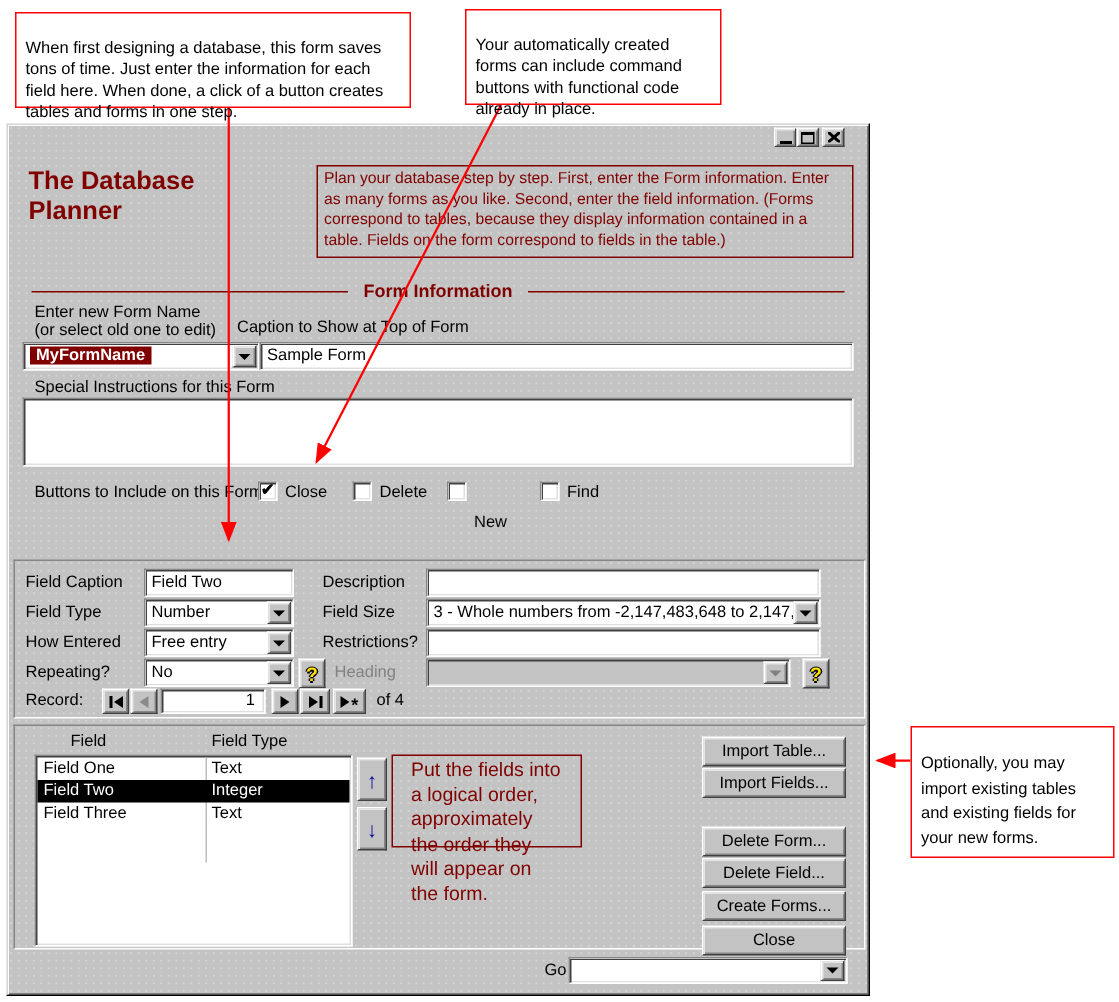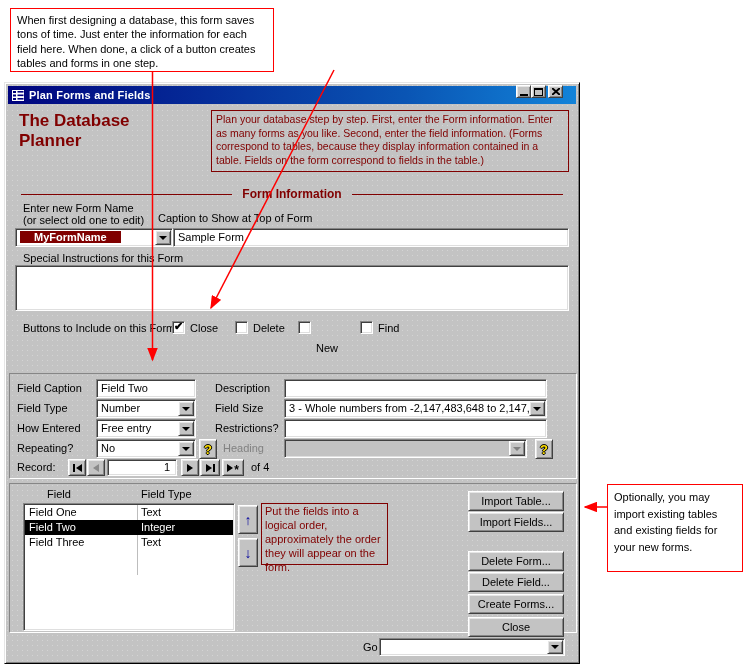--- a/index.html
+++ b/index.html
@@ -2,21 +2,21 @@
 <html><head>
 <meta charset="utf-8">
 <style>
   * { margin:0; padding:0; box-sizing:border-box; }
   body { background:#fff; }
   .canvas { position:relative; width:746px; height:668px; background:#ffffff;
             font-family:"Liberation Sans", sans-serif; overflow:hidden; }
 
   
   .callout { position:absolute; background:#fff; border:1px solid #ff0000;
-             color:#000; font-size:11px; line-height:1.3; padding:4px 6px; z-index:30; }
+             color:#000; font-size:11px; line-height:1.3; padding:16px 6px; z-index:30; }
   .overlay { position:absolute; left:0; top:0; z-index:25; pointer-events:none; }
 
   
   .window { position:absolute; left:4px; top:82px; width:576px; height:582px;
             background:#c3c3c3;
             background-image: radial-gradient(#d4d4d4 14%, rgba(0,0,0,0) 16%);
             background-size:5px 5px;
             border:1px solid; border-color:#e6e6e6 #000 #000 #e6e6e6;
             box-shadow: inset 1px 1px 0 #fff, inset -1px -1px 0 #7f7f7f; z-index:10; }
   .titlebar { position:absolute; left:3px; top:3px; right:3px; height:18px;
@@ -76,56 +76,45 @@
            border-left:6px solid #000; }
   .tri-gray { border-right-color:#8a8a8a; }
   .navbar { width:2px; height:8px; background:#000; }
   .star { font-weight:bold; font-size:12px; line-height:8px; margin-top:4px; }
   
   .list-row { position:absolute; left:1px; right:1px; height:15px; font-size:11px; color:#000; }
   .list-row.selected { background:#000; color:#fff; }
   .list-row .col-field { position:absolute; left:4px; top:1px; }
   .list-row .col-type  { position:absolute; left:116px; top:1px; }
   .updown { font-weight:bold; color:#00009c; font-size:14px; }
-  .notebox { position:absolute; border:1px solid #800000; color:#800000; font-size:11px;
-             line-height:1.27; padding:1px 3px; }
+  .notebox { position:absolute; border:1px solid #800000; color:#800000; font-size:13px;
+             line-height:1.27; padding:1px 12px; }
 </style>
 </head>
 <body>
 
 <div class="canvas">
 
   <div class="callout" style="left:10px; top:8px; width:264px; height:64px;">When first designing a database, this form saves tons of time. Just enter the information for each field here. When done, a click of a button creates tables and forms in one step.</div>
+  <div class="callout" style="left:310px; top:6px; width:171px; height:64px;">Your automatically created forms can include command buttons with functional code already in place.</div>
   <div class="callout" style="left:607px; top:484px; width:136px; height:88px; line-height:1.5;">Optionally, you may import existing tables and existing fields for your new forms.</div>
 
   <svg class="overlay" width="746" height="668">
     <defs>
       <marker id="ah" markerWidth="9" markerHeight="7" refX="8" refY="3.5" orient="auto">
         <path d="M0,0 L9,3.5 L0,7 z" fill="#ff0000"></path>
       </marker>
     </defs>
     <line x1="152.5" y1="72" x2="152.5" y2="360" stroke="#ff0000" stroke-width="1.5" marker-end="url(#ah)"></line>
     <line x1="334" y1="70" x2="211" y2="308" stroke="#ff0000" stroke-width="1.5" marker-end="url(#ah)"></line>
     <line x1="607" y1="507" x2="585" y2="507" stroke="#ff0000" stroke-width="1.5" marker-end="url(#ah)"></line>
   </svg>
 
   <div class="window">
 
-    <div class="titlebar">
-      <svg width="14" height="13" viewBox="0 0 14 13">
-        <rect x="0.5" y="0.5" width="13" height="12" fill="#fff" stroke="#00007c"></rect>
-        <rect x="2" y="2" width="3" height="2" fill="#00007c"></rect>
-        <rect x="2" y="5.5" width="3" height="2" fill="#00007c"></rect>
-        <rect x="2" y="9" width="3" height="2" fill="#00007c"></rect>
-        <rect x="6.5" y="2" width="6" height="1.6" fill="#00007c"></rect>
-        <rect x="6.5" y="5.5" width="6" height="1.6" fill="#00007c"></rect>
-        <rect x="6.5" y="9" width="6" height="1.6" fill="#00007c"></rect>
-      </svg>
-      <span class="ttl">Plan Forms and Fields</span>
-    </div>
     <div class="winbtn" style="right:48px;">
       <span style="width:8px;border-bottom:2px solid #000;margin-top:7px;"></span>
     </div>
     <div class="winbtn" style="right:33px;">
       <span style="width:9px;height:8px;border:1px solid #000;border-top-width:2px;"></span>
     </div>
     <div class="winbtn" style="right:16px;">
       <svg width="8" height="7" viewBox="0 0 8 7">
         <line x1="0" y1="0" x2="8" y2="7" stroke="#000" stroke-width="2"></line>
         <line x1="8" y1="0" x2="0" y2="7" stroke="#000" stroke-width="2"></line>
@@ -138,21 +127,21 @@
 
     <div class="sep" style="top:104px;">
       <span>Form Information</span>
     </div>
 
     <div class="lbl" style="left:18px; top:119px;">Enter new Form Name</div>
     <div class="lbl" style="left:18px; top:131px;">(or select old one to edit)</div>
     <div class="lbl" style="left:153px; top:129px;">Caption to Show at Top of Form</div>
 
     <div class="sunken combo" style="left:10px; top:145px; width:158px; height:19px;">
-      <span class="field-text" style="background:#800000; color:#fff; font-weight:bold; padding:0 14px;">MyFormName</span>
+      <span class="field-text" style="background:#800000; color:#fff; font-weight:bold; padding:0 4px;">MyFormName</span>
       <span class="ddbtn">
           <span class="dd-arrow"></span>
         </span>
     </div>
 
     <div class="sunken" style="left:168px; top:145px; width:396px; height:19px;">
       <span class="field-text">Sample Form</span>
     </div>
 
     <div class="lbl" style="left:18px; top:169px;">Special Instructions for this Form</div>

